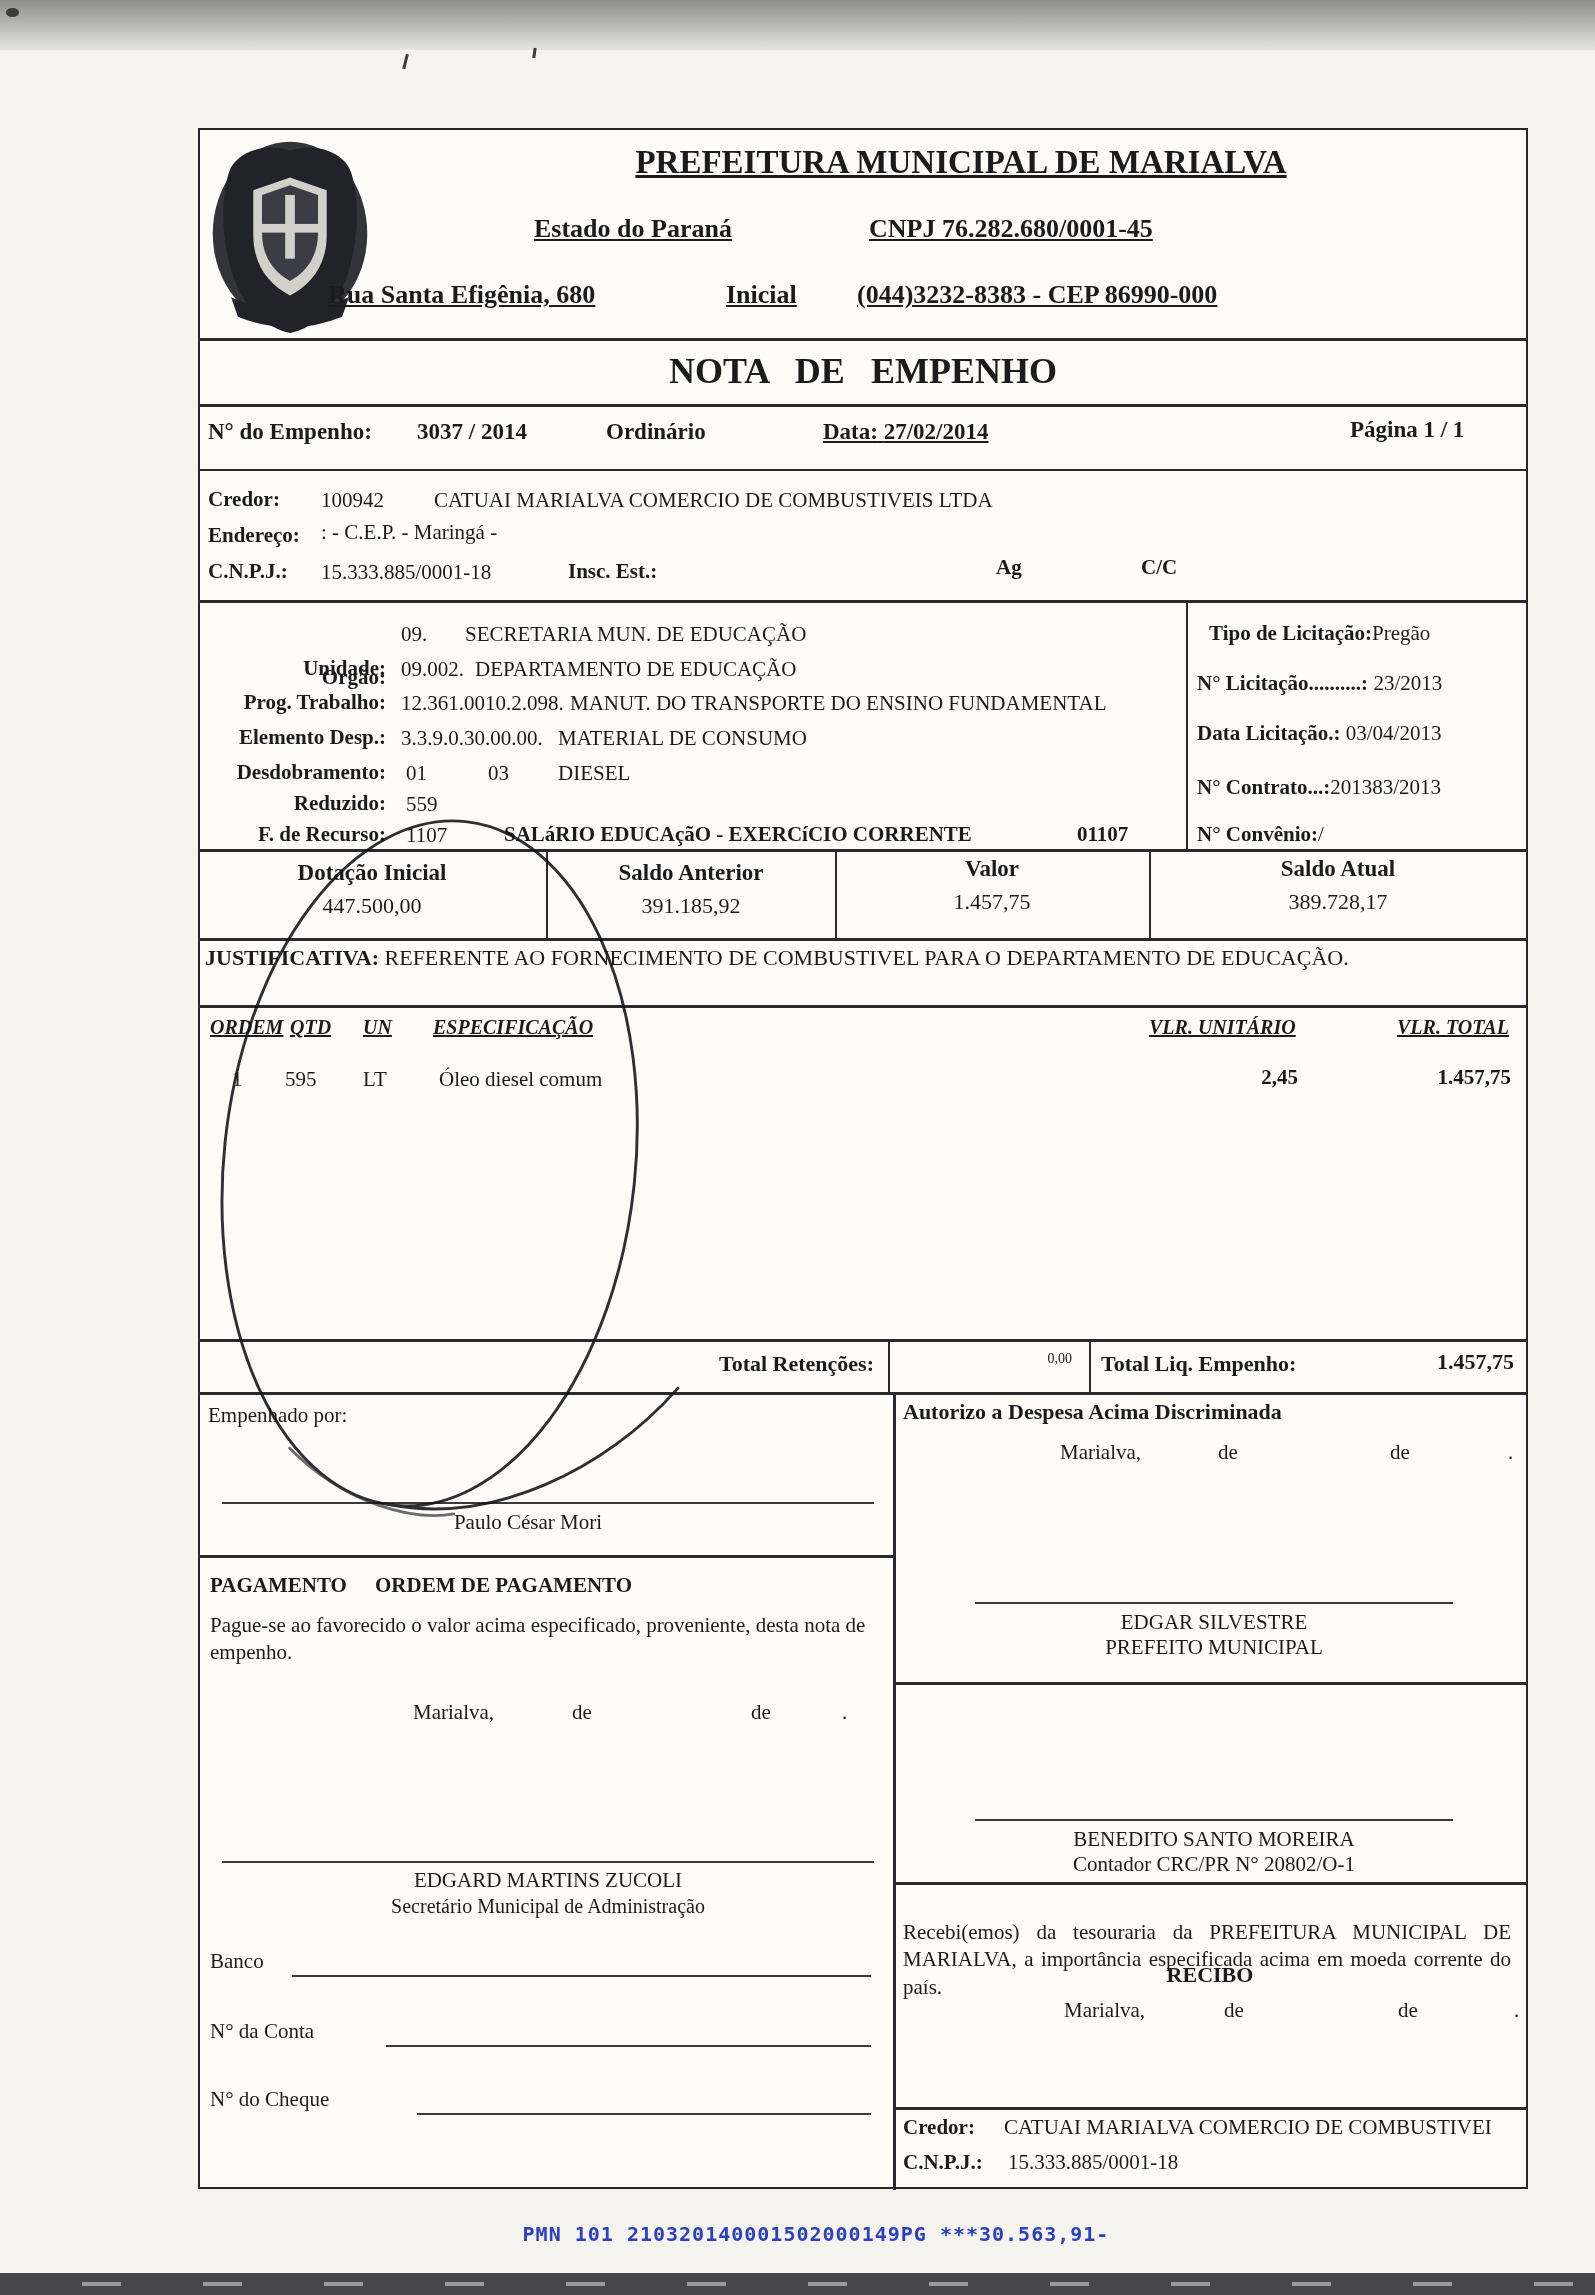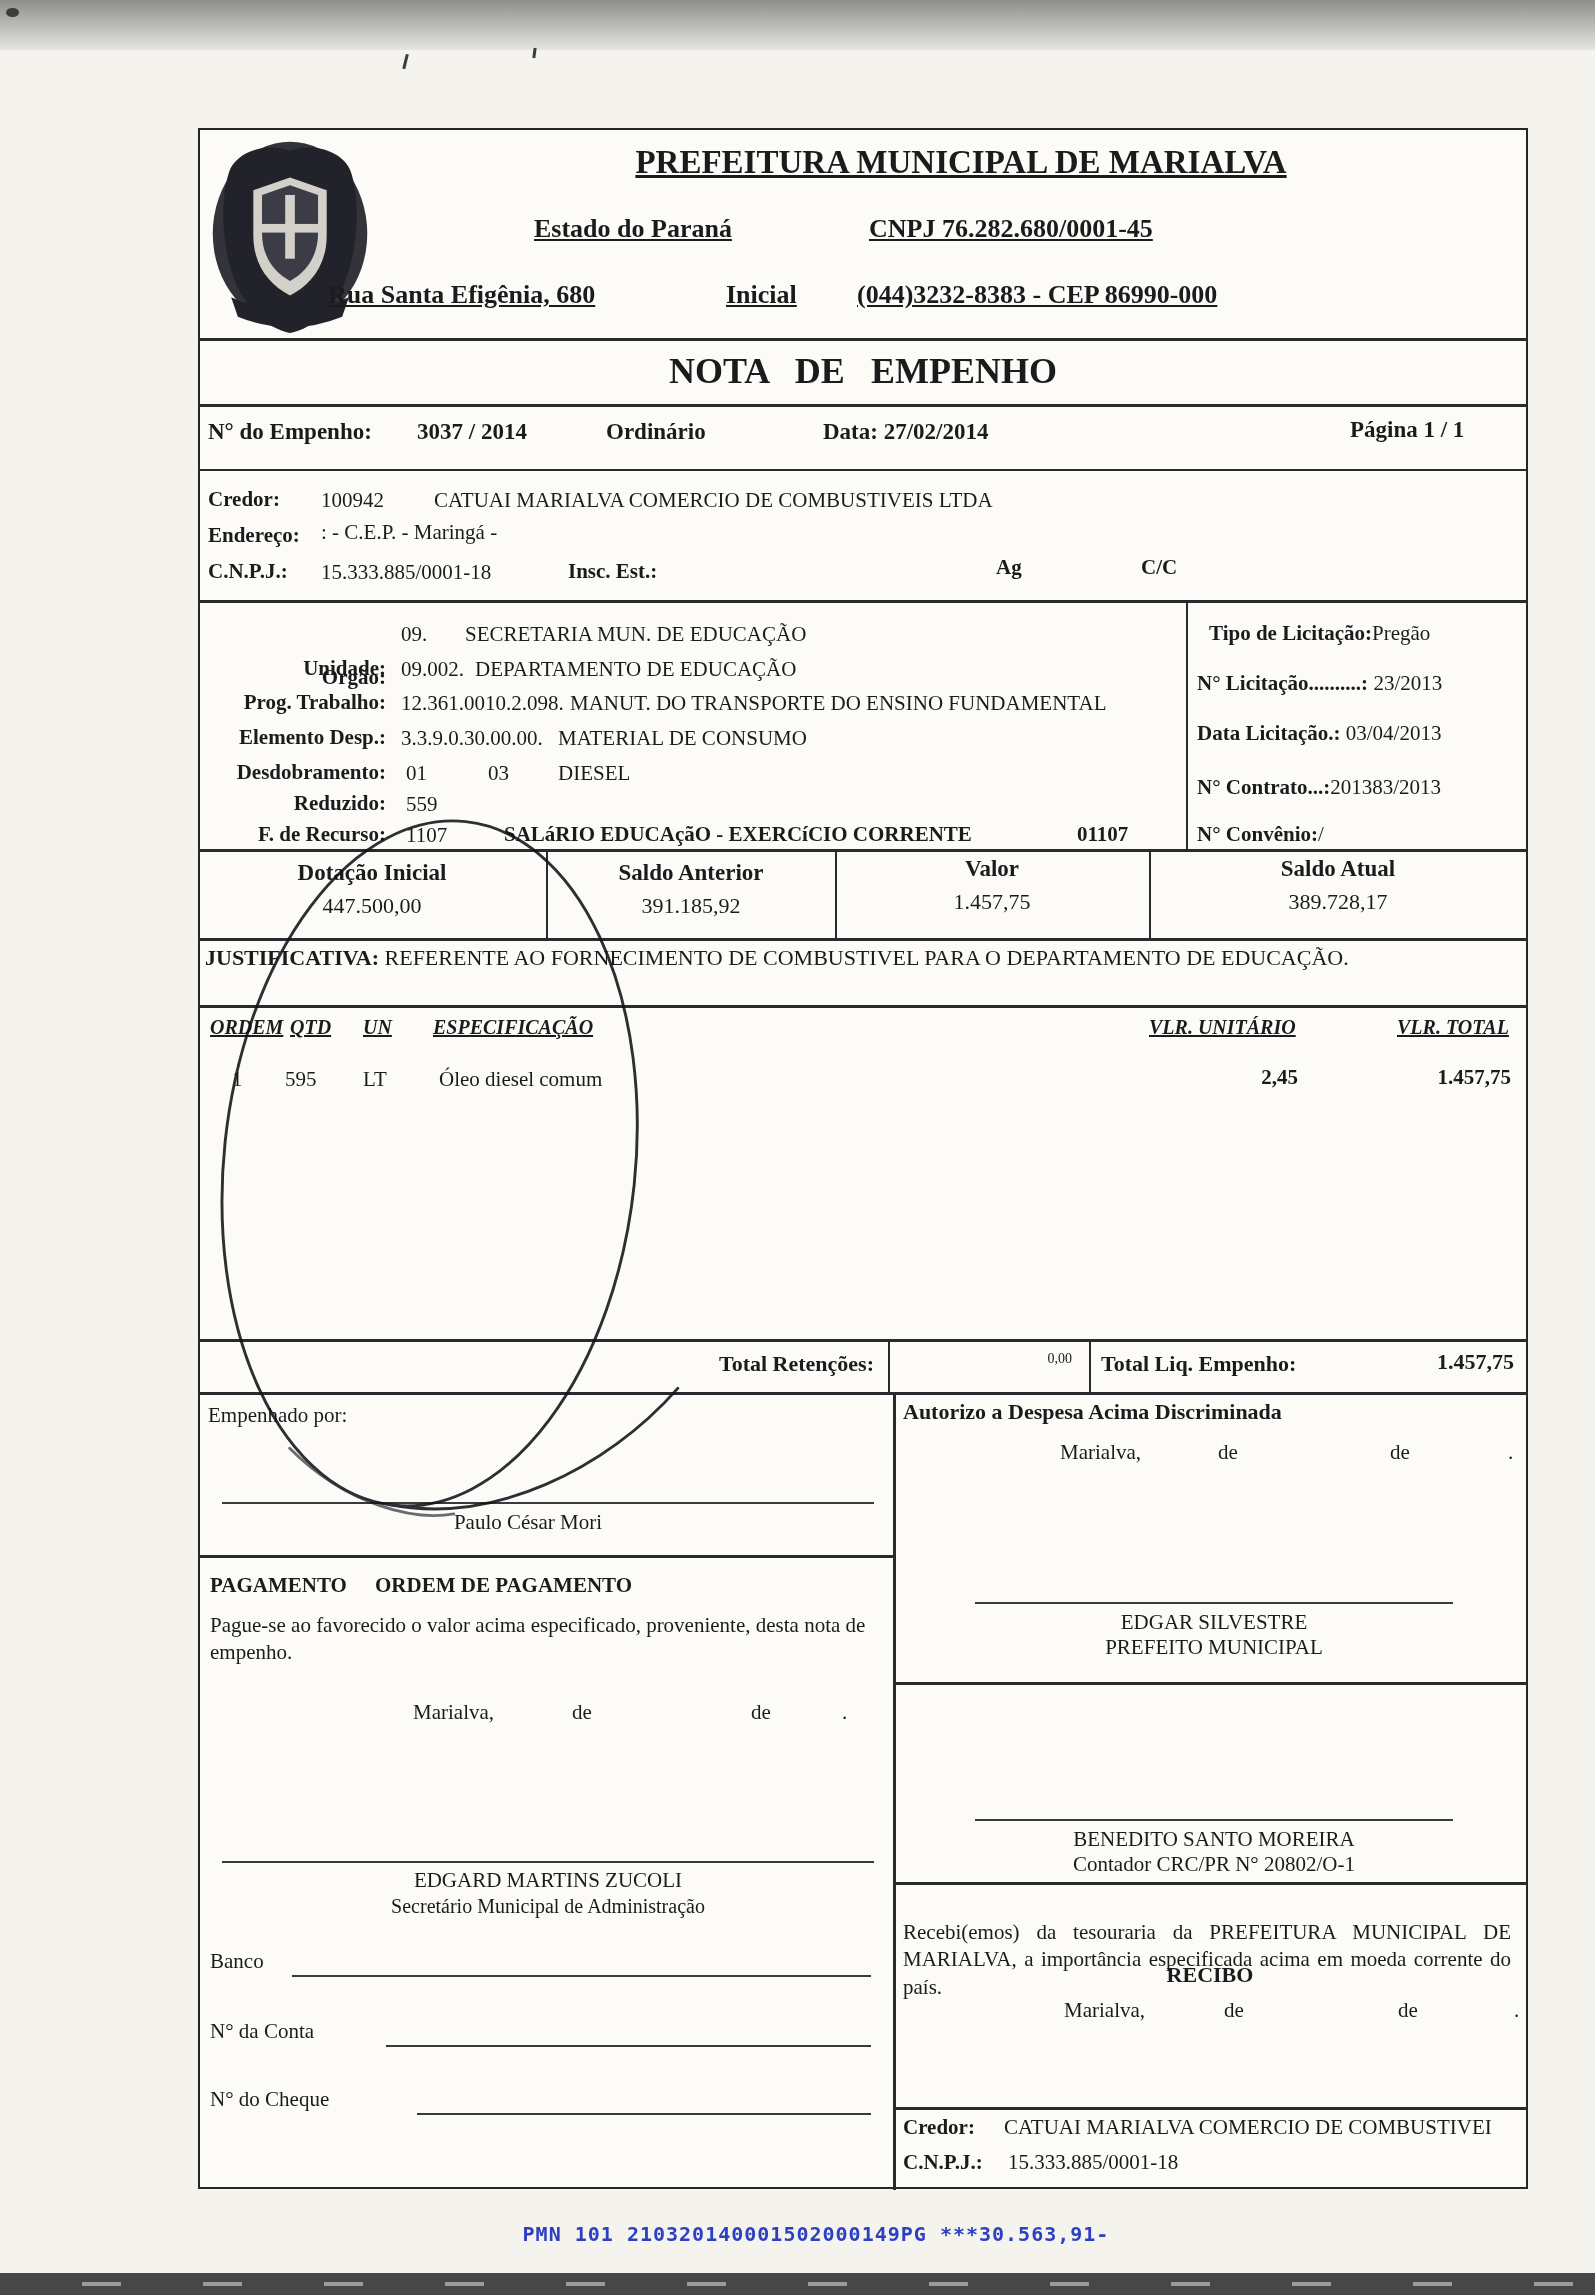--- a/index.html
+++ b/index.html
@@ -65,21 +65,21 @@
 <div class="t b u" style="left:534px;top:212px;font-size:26px;">Estado do Paraná</div>
 <div class="t b u" style="left:869px;top:212px;font-size:26px;">CNPJ 76.282.680/0001-45</div>
 <div class="t b u" style="left:328px;top:278px;font-size:26px;">Rua Santa Efigênia, 680</div>
 <div class="t b u" style="left:726px;top:278px;font-size:26px;">Inicial</div>
 <div class="t b u" style="left:857px;top:278px;font-size:26px;">(044)3232-8383  -  CEP 86990-000</div>
 <div class="t b c" style="left:198px;top:348px;width:1330px;font-size:36px;word-spacing:17.4px;">NOTA DE EMPENHO</div>
 
 <div class="t b" style="left:208px;top:417px;font-size:23px;">N° do Empenho:</div>
 <div class="t b" style="left:417px;top:417px;font-size:23px;">3037 / 2014</div>
 <div class="t b" style="left:606px;top:417px;font-size:23px;">Ordinário</div>
-<div class="t b" style="left:823px;top:417px;font-size:23px;"><span>Data:</span> <span>27/02/2014</span></div>
+<div class="t b" style="left:823px;top:417px;font-size:23px;text-decoration:underline;"><span>Data:</span> <span>27/02/2014</span></div>
 <div class="t b" style="left:1350px;top:415px;font-size:23px;">Página  1 / 1</div>
 
 <div class="t b" style="left:208px;top:486px;">Credor:</div>
 <div class="t" style="left:321px;top:487px;">100942</div>
 <div class="t" style="left:434px;top:487px;">CATUAI MARIALVA COMERCIO DE COMBUSTIVEIS LTDA</div>
 <div class="t b" style="left:208px;top:522px;">Endereço:</div>
 <div class="t" style="left:321px;top:519px;">: - C.E.P.  - Maringá -</div>
 <div class="t b" style="left:208px;top:558px;">C.N.P.J.:</div>
 <div class="t" style="left:321px;top:559px;">15.333.885/0001-18</div>
 <div class="t b" style="left:568px;top:558px;">Insc. Est.:</div>

